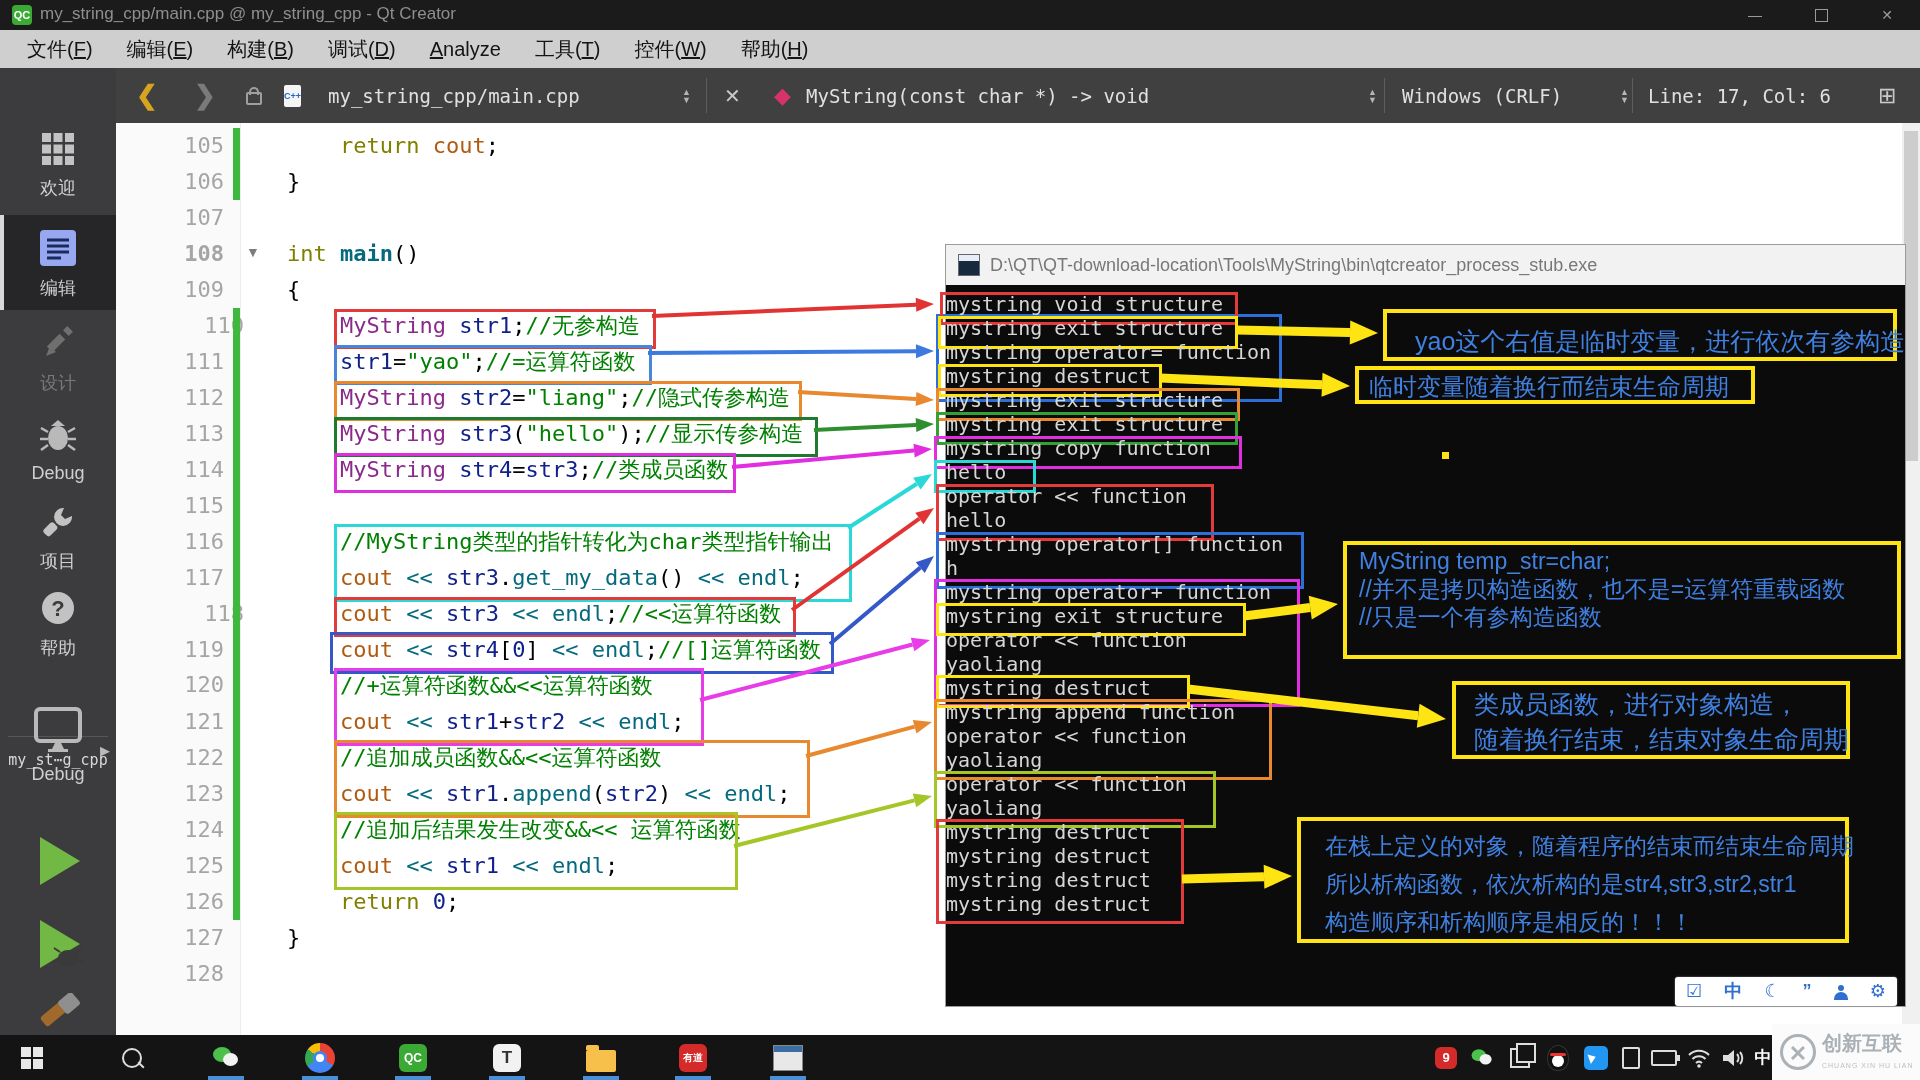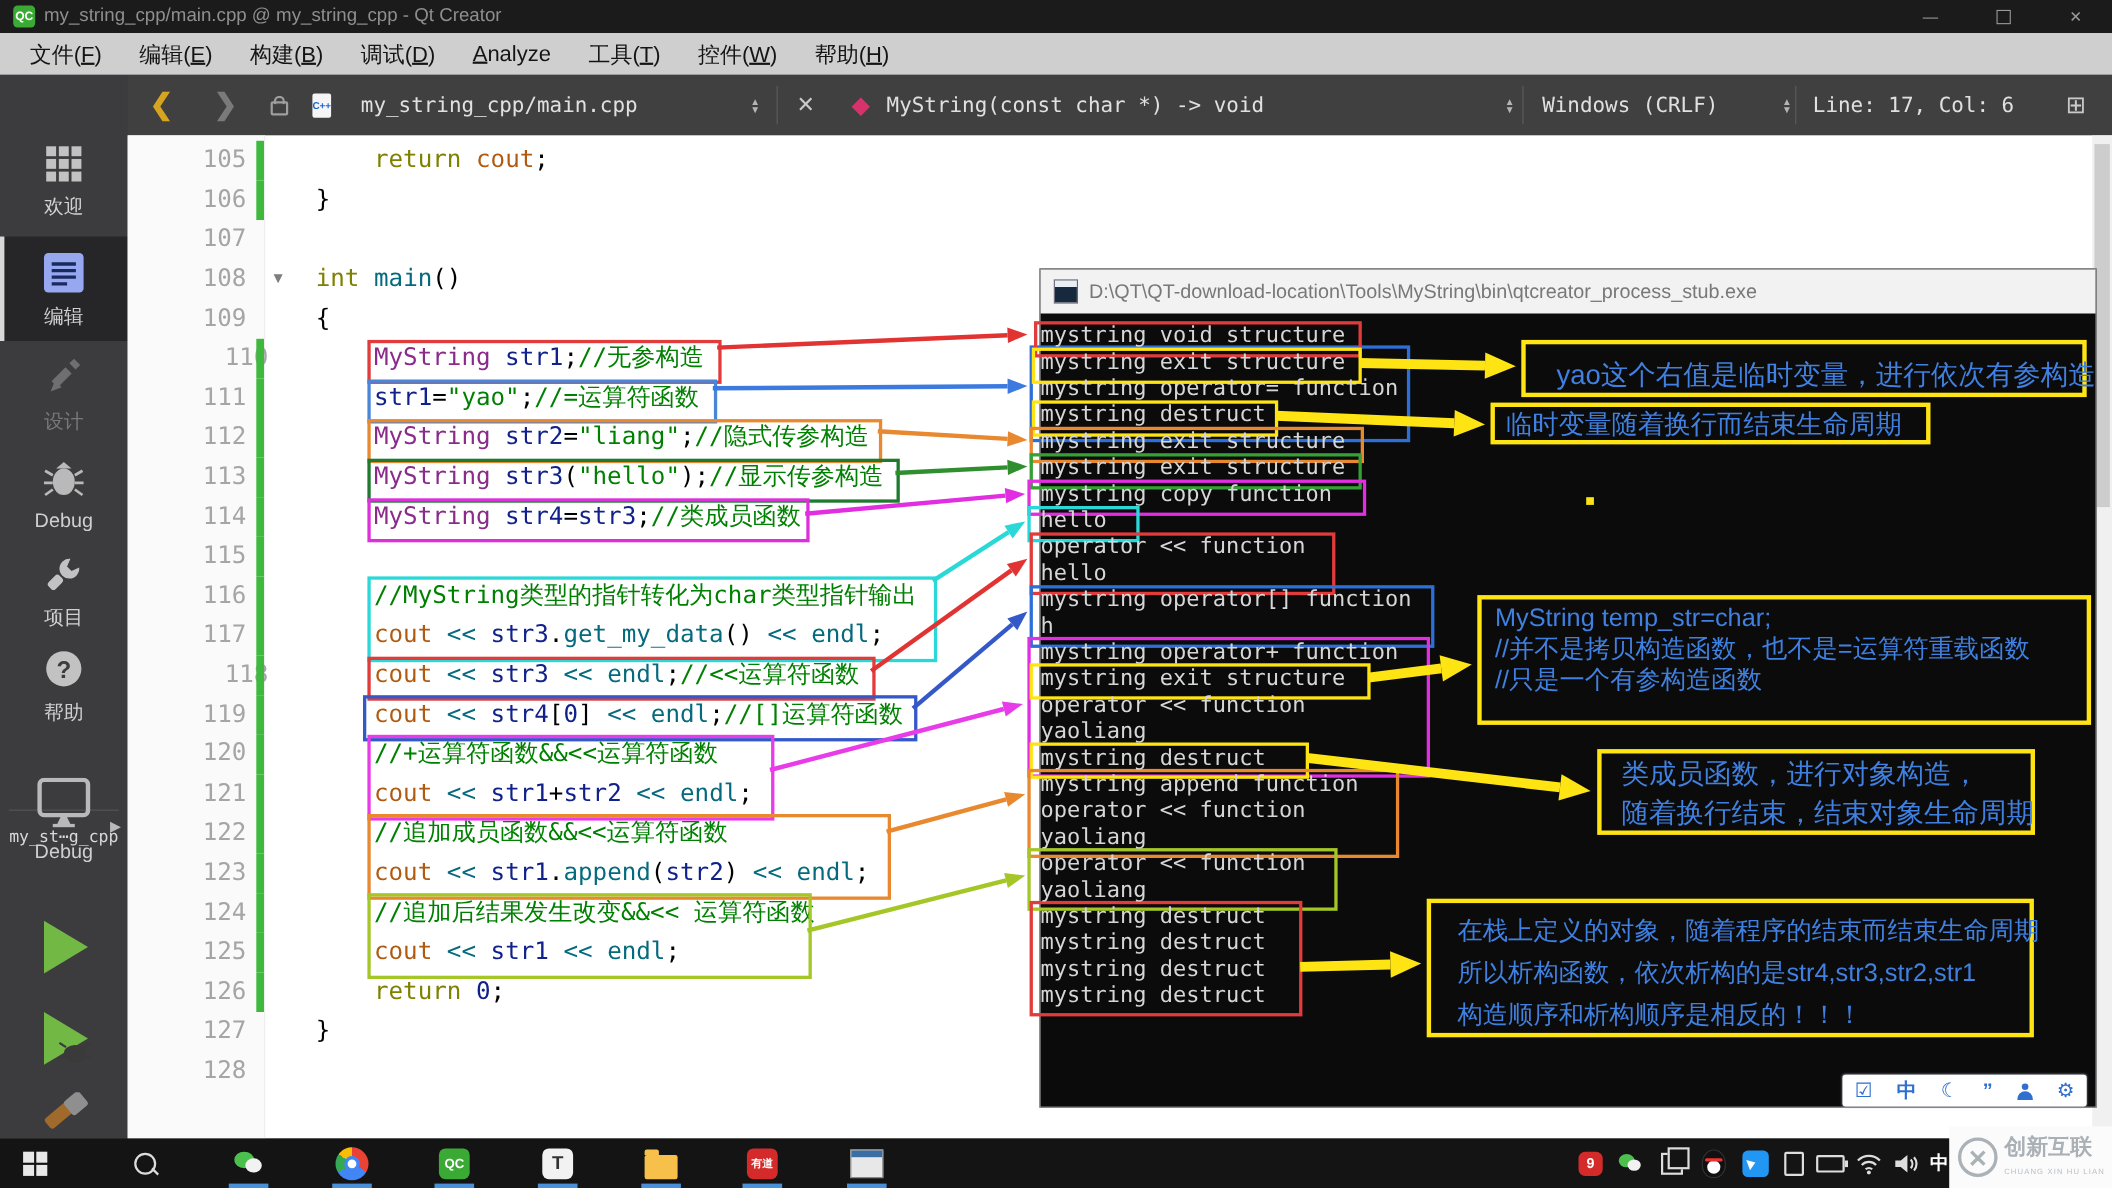--- a/index.html
+++ b/index.html
@@ -42,21 +42,21 @@
   .mode-div{position:absolute;left:8px;top:668px;width:100px;height:1px;background:#55555a;}
   
   .editor{position:absolute;left:116px;top:123px;width:1804px;height:912px;background:#ffffff;overflow:hidden;}
   .gutter{position:absolute;left:0;top:0;width:124px;height:912px;background:#fafafa;border-right:1px solid #ededed;}
   .gut-num{position:absolute;width:108px;text-align:right;color:#a5a5a5;font-family:"DejaVu Sans Mono",monospace;font-size:22px;height:36px;line-height:36px;}
   .chg-bar{position:absolute;left:117px;width:7px;height:36px;background:#3eb93e;}
   .fold{position:absolute;left:130px;color:#7d7d7d;font-size:14px;}
   .code-line{position:absolute;left:171px;margin:0;font-family:"DejaVu Sans Mono",monospace;font-size:22px;height:36px;line-height:36px;white-space:pre;}
   .pl{color:#000000}.kw{color:#808000}.ty{color:#8a2a8a}.va{color:#10218b}
   .st{color:#008000}.cm{color:#008000}.gv{color:#b05a10}.fn{color:#056a7d}
-  .fnb{color:#056a7d;font-weight:normal}.op{color:#056a7d}.nu{color:#10218b}
+  .fnb{color:#056a7d;font-weight:bold}.op{color:#056a7d}.nu{color:#10218b}
   .vscroll{position:absolute;left:1786px;top:0;width:18px;height:912px;background:#f0f0f0;}
   .vthumb{position:absolute;left:2px;top:8px;width:14px;height:330px;background:#cdcdcd;}
   
   .obox{position:absolute;border-style:solid;border-width:3px;background:transparent;pointer-events:none;}
   
   .console{position:absolute;left:945px;top:244px;width:961px;height:763px;background:#0b0b0b;border:1px solid #9b9b9b;box-sizing:border-box;}
   .console-title{position:absolute;left:0;top:0;width:100%;height:40px;background:#f2f2f2;display:flex;align-items:center;}
   .console-icon{width:20px;height:20px;margin:0 10px 0 12px;border:1px solid #667;background:linear-gradient(#e8eef5 28%,#17293c 28%);}
   .console-title-text{font-size:18px;color:#787878;white-space:nowrap;overflow:hidden;}
   .console-line{position:absolute;height:24px;line-height:24px;color:#d6d6d6;font-family:"DejaVu Sans Mono",monospace;font-size:20px;white-space:pre;}
@@ -291,21 +291,21 @@
     <div class="gutter"></div>
     <div id="editor-lines">
         <div class="gut-num" style="top: 5px;">105</div>
         <div class="chg-bar" style="top: 5px;"></div>
         <pre class="code-line" style="top: 5px;"><span class="pl">    </span><span class="kw">return</span><span class="pl"> </span><span class="gv">cout</span><span class="pl">;</span></pre>
         <div class="gut-num" style="top: 41px;">106</div>
         <div class="chg-bar" style="top: 41px;"></div>
         <pre class="code-line" style="top: 41px;"><span class="pl">}</span></pre>
         <div class="gut-num" style="top: 77px;">107</div>
         <pre class="code-line" style="top: 77px;"></pre>
-        <div class="gut-num" style="top: 113px;">108</div>
+        <div class="gut-num" style="top: 113px; font-weight: bold;">108</div>
         <div class="fold" style="top: 121px;">▼</div>
         <pre class="code-line" style="top: 113px;"><span class="kw">int</span><span class="pl"> </span><span class="fnb">main</span><span class="pl">()</span></pre>
         <div class="gut-num" style="top: 149px;">109</div>
         <pre class="code-line" style="top: 149px;"><span class="pl">{</span></pre>
         <div class="gut-num" style="top: 185px; padding-left: 20px;">110</div>
         <div class="chg-bar" style="top: 185px;"></div>
         <pre class="code-line" style="top: 185px;"><span class="pl">    </span><span class="ty">MyString</span><span class="pl"> </span><span class="va">str1</span><span class="pl">;</span><span class="cm">//无参构造</span></pre>
         <div class="gut-num" style="top: 221px;">111</div>
         <div class="chg-bar" style="top: 221px;"></div>
         <pre class="code-line" style="top: 221px;"><span class="pl">    </span><span class="va">str1</span><span class="pl">=</span><span class="st">"yao"</span><span class="pl">;</span><span class="cm">//=运算符函数</span></pre>

